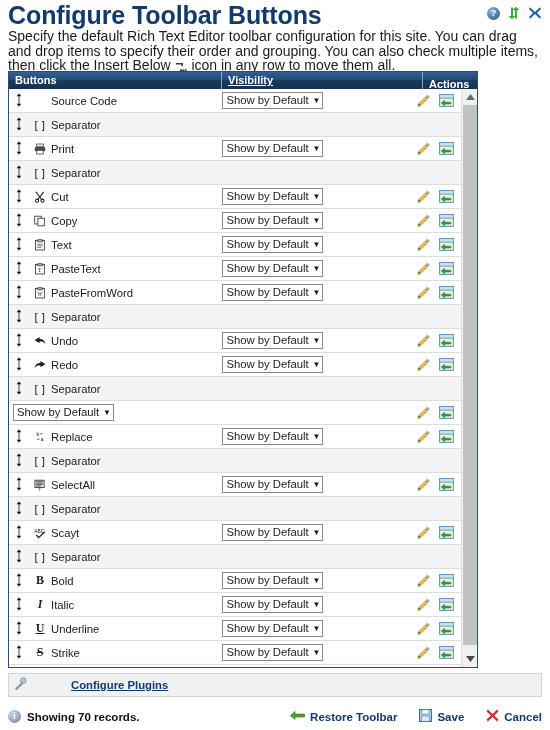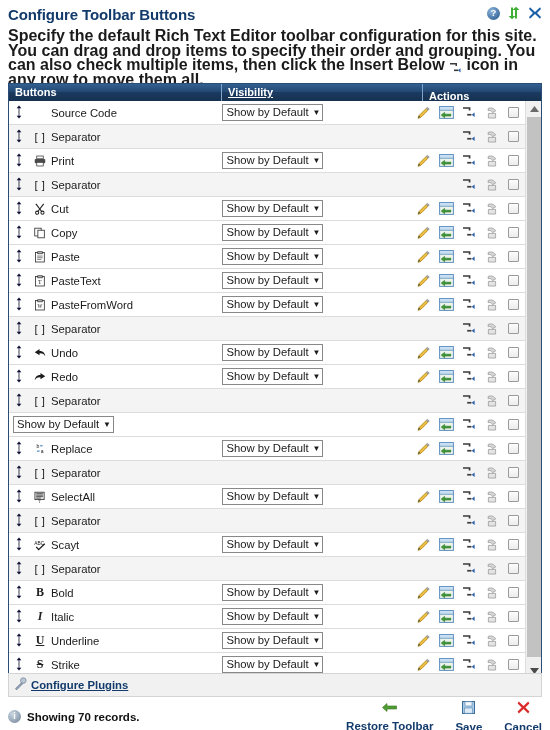--- a/index.html
+++ b/index.html
@@ -10,21 +10,21 @@
     background: #ffffff;
     font-family: "Liberation Sans", sans-serif;
     font-size: 11px;
     color: #222;
   }
   #app { position: relative; width: 550px; height: 730px; }
 
   
   .page-head { padding: 3px 8px 0 8px; position: relative; }
   .page-title {
-    font-size: 15px;
+    font-size: 25px;
     font-weight: bold;
     color: #123a6b;
     letter-spacing: -0.1px;
     line-height: 24px;
     margin: 0;
   }
   .head-icons {
     position: absolute;
     right: 8px; top: 6px;
     display: flex; align-items: center; gap: 7px;
@@ -34,36 +34,35 @@
     background: radial-gradient(circle at 35% 30%, #8fb6dd 0%, #4877a8 60%, #2f5885 100%);
     color: #fff; font-size: 9px; font-weight: bold;
     display: flex; align-items: center; justify-content: center;
     line-height: 1;
   }
   .ic-sync { width: 14px; height: 14px; display: block; }
   .ic-close { width: 14px; height: 14px; display: block; }
 
   .page-desc {
     margin: 2px 8px 0 8px;
-    font-size: 16px;
+    font-size: 14px;
     line-height: 14.6px;
     color: #1b1b1b;
-    font-weight: bold;
   }
   .inline-ib {
     display: inline-block;
     vertical-align: -3px;
     width: 13px; height: 11px;
   }
 
   
   .grid-wrap {
     position: absolute;
-    left: 8px; top: 83px;
-    width: 534px;
+    left: 8px; top: 71px;
+    width: 470px;
     border: 1px solid #2b4c76;
     background: #f97316;
   }
   .grid-head {
     display: flex;
     height: 17px;
     background: linear-gradient(to bottom, #335f91 0%, #234974 45%, #1b3a60 50%, #16314f 100%);
     color: #ffffff;
     font-weight: bold;
     font-size: 11px;
@@ -168,20 +167,21 @@
     position: absolute;
     left: 8px; top: 673px;
     width: 534px; height: 24px;
     background: #f1f1f1;
     border-top: 1px solid #d4d4d4;
     border-left: 1px solid #d4d4d4;
     border-right: 1px solid #d4d4d4;
     border-bottom: 1px solid #d4d4d4;
     display: flex; align-items: center;
     padding-left: 4px;
+    gap: 40px;
   }
   .plug-link {
     color: #123a6b; font-weight: bold; font-size: 11.3px;
     text-decoration: underline; cursor: pointer; margin-left: 4px;
   }
 
   .action-bar {
     position: absolute;
     left: 0; top: 703px;
     width: 550px; height: 27px;
@@ -191,21 +191,20 @@
   .records {
     display: flex; align-items: center; gap: 6px;
     color: #101010; font-weight: bold; font-size: 11.5px;
   }
   .spacer { flex: 1; }
   .abtn {
     display: flex; align-items: center; gap: 5px;
     color: #123a6b; font-weight: bold; font-size: 11.5px;
     cursor: pointer;
     margin-left: 22px;
-    flex-direction: column;
   }
   .ic-info {
     width: 13px; height: 13px; border-radius: 50%;
     background: radial-gradient(circle at 35% 30%, #c9d6e3 0%, #9aa9b8 55%, #6e7d8c 100%);
     color: #fff; font-size: 9px; font-weight: bold;
     display: flex; align-items: center; justify-content: center;
     line-height: 1;
   }
 </style>
 </head>
@@ -530,21 +529,21 @@
                   <path d="M4 13.6 L6.4 10.8 L1.6 10.8 Z" fill="#101030"></path>
                   <path d="M3.6 3 h0.8 v8 h-0.8 z" fill="#101030"></path>
                 </svg></div>
               <div class="btn-icon">
                 <svg viewBox="0 0 13 12" width="12" height="12">
                   <rect x="1.6" y="1.2" width="9.6" height="10.2" fill="#fff" stroke="#333" stroke-width="0.9"></rect>
                   <rect x="4" y="0.3" width="5" height="2.2" fill="#bbb" stroke="#333" stroke-width="0.8"></rect>
                   <path d="M3.4 5 h6 M3.4 6.8 h6 M3.4 8.6 h4.6" stroke="#555" stroke-width="0.8"></path>
                 </svg>
               </div>
-              <div class="btn-label">Paste</div>
+              <div class="btn-label">Text</div>
             </div>
             <div class="c-visibility">
               <div class="vis-select">
                 <span>Show by Default</span>
                 <span class="arw">▼</span>
               </div>
             </div>
             <div class="c-actions">
               <span class="act act-pencil">
                 <svg viewBox="0 0 14 14" width="14" height="14">

